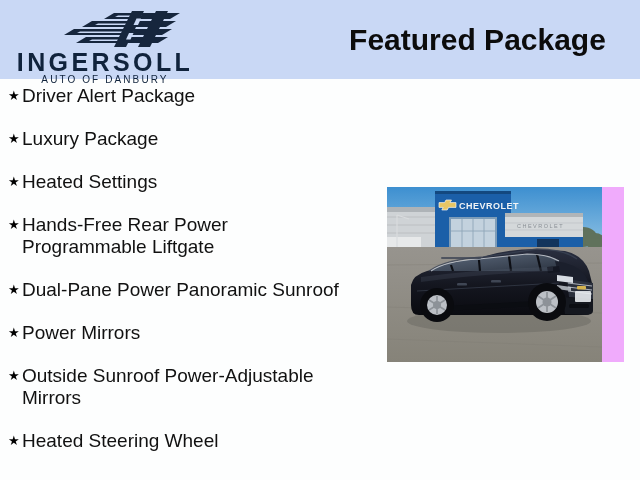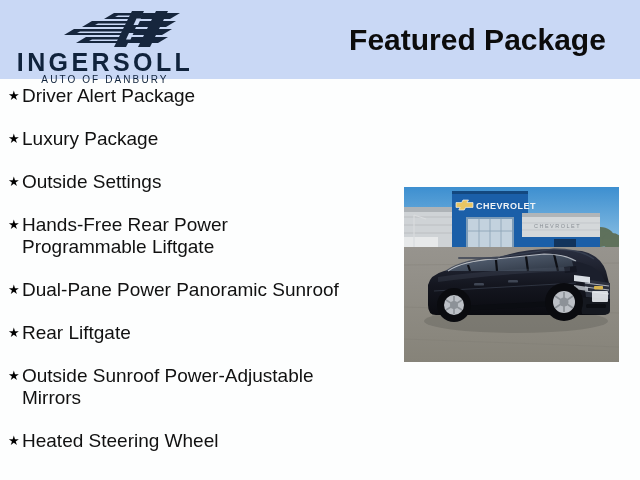--- a/index.html
+++ b/index.html
@@ -113,26 +113,26 @@
     font-size: 19px;
     line-height: 22px;
     color: #111111;
     white-space: pre-line;
     padding-right: 6px;
   }
 
   
   #vehicle-photo {
     position: absolute;
-    left: 404px;
+    left: 387px;
     top: 187px;
-    width: 215px;
+    width: 237px;
     height: 175px;
     overflow: hidden;
-    background: #86efac;
+    background: #f0abfc;
   }
   #vehicle-photo svg {
     display: block;
   }
 </style>
 </head>
 <body>
 
 <div id="header-band">
 
@@ -182,37 +182,37 @@
     <span class="feature-label">Driver Alert Package</span>
   </li>
 
   <li class="feature-item">
     <span class="feature-bullet">★</span>
     <span class="feature-label">Luxury Package</span>
   </li>
 
   <li class="feature-item">
     <span class="feature-bullet">★</span>
-    <span class="feature-label">Outside Settings</span>
+    <span class="feature-label">Heated Settings</span>
   </li>
 
   <li class="feature-item">
     <span class="feature-bullet">★</span>
     <span class="feature-label">Hands-Free Rear Power
 Programmable Liftgate</span>
   </li>
 
   <li class="feature-item">
     <span class="feature-bullet">★</span>
     <span class="feature-label">Dual-Pane Power Panoramic Sunroof</span>
   </li>
 
   <li class="feature-item">
     <span class="feature-bullet">★</span>
-    <span class="feature-label">Rear Liftgate</span>
+    <span class="feature-label">Power Mirrors</span>
   </li>
 
   <li class="feature-item">
     <span class="feature-bullet">★</span>
     <span class="feature-label">Outside Sunroof Power-Adjustable
 Mirrors</span>
   </li>
 
   <li class="feature-item">
     <span class="feature-bullet">★</span>

